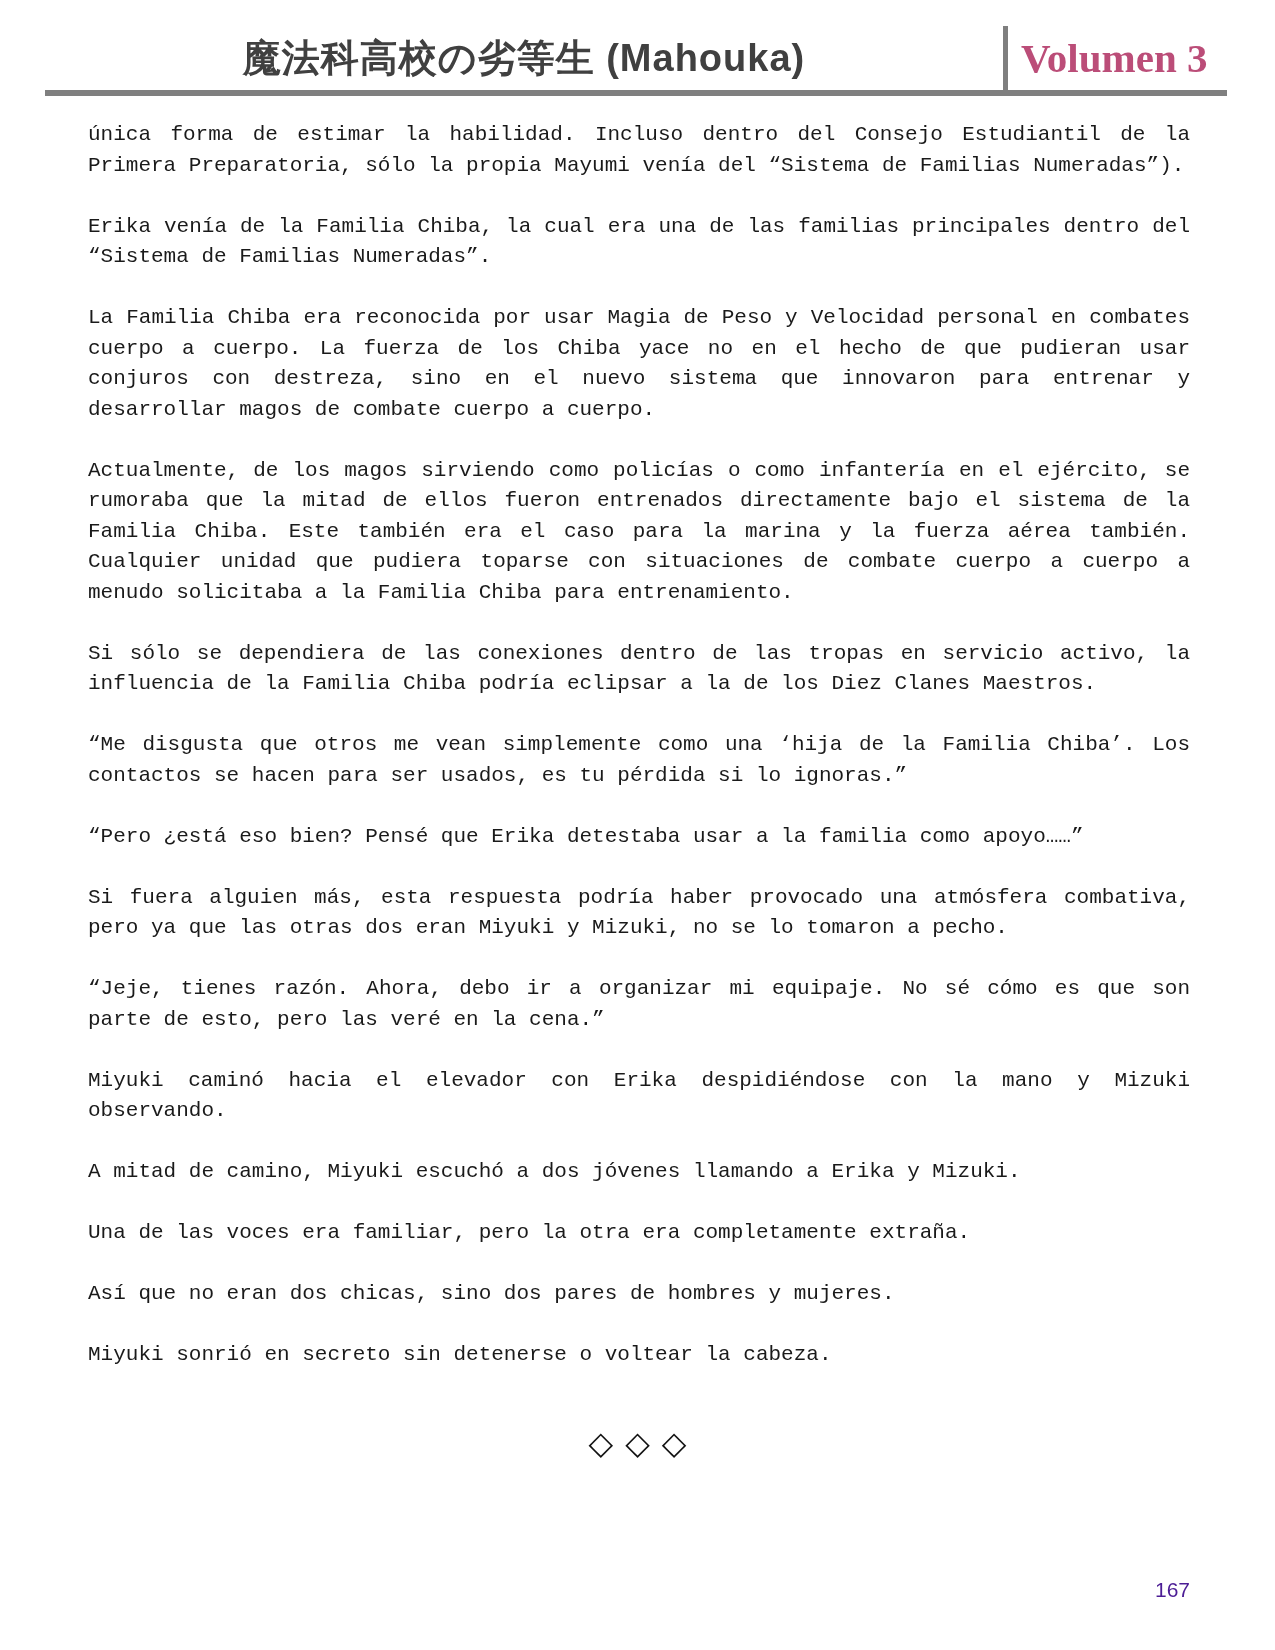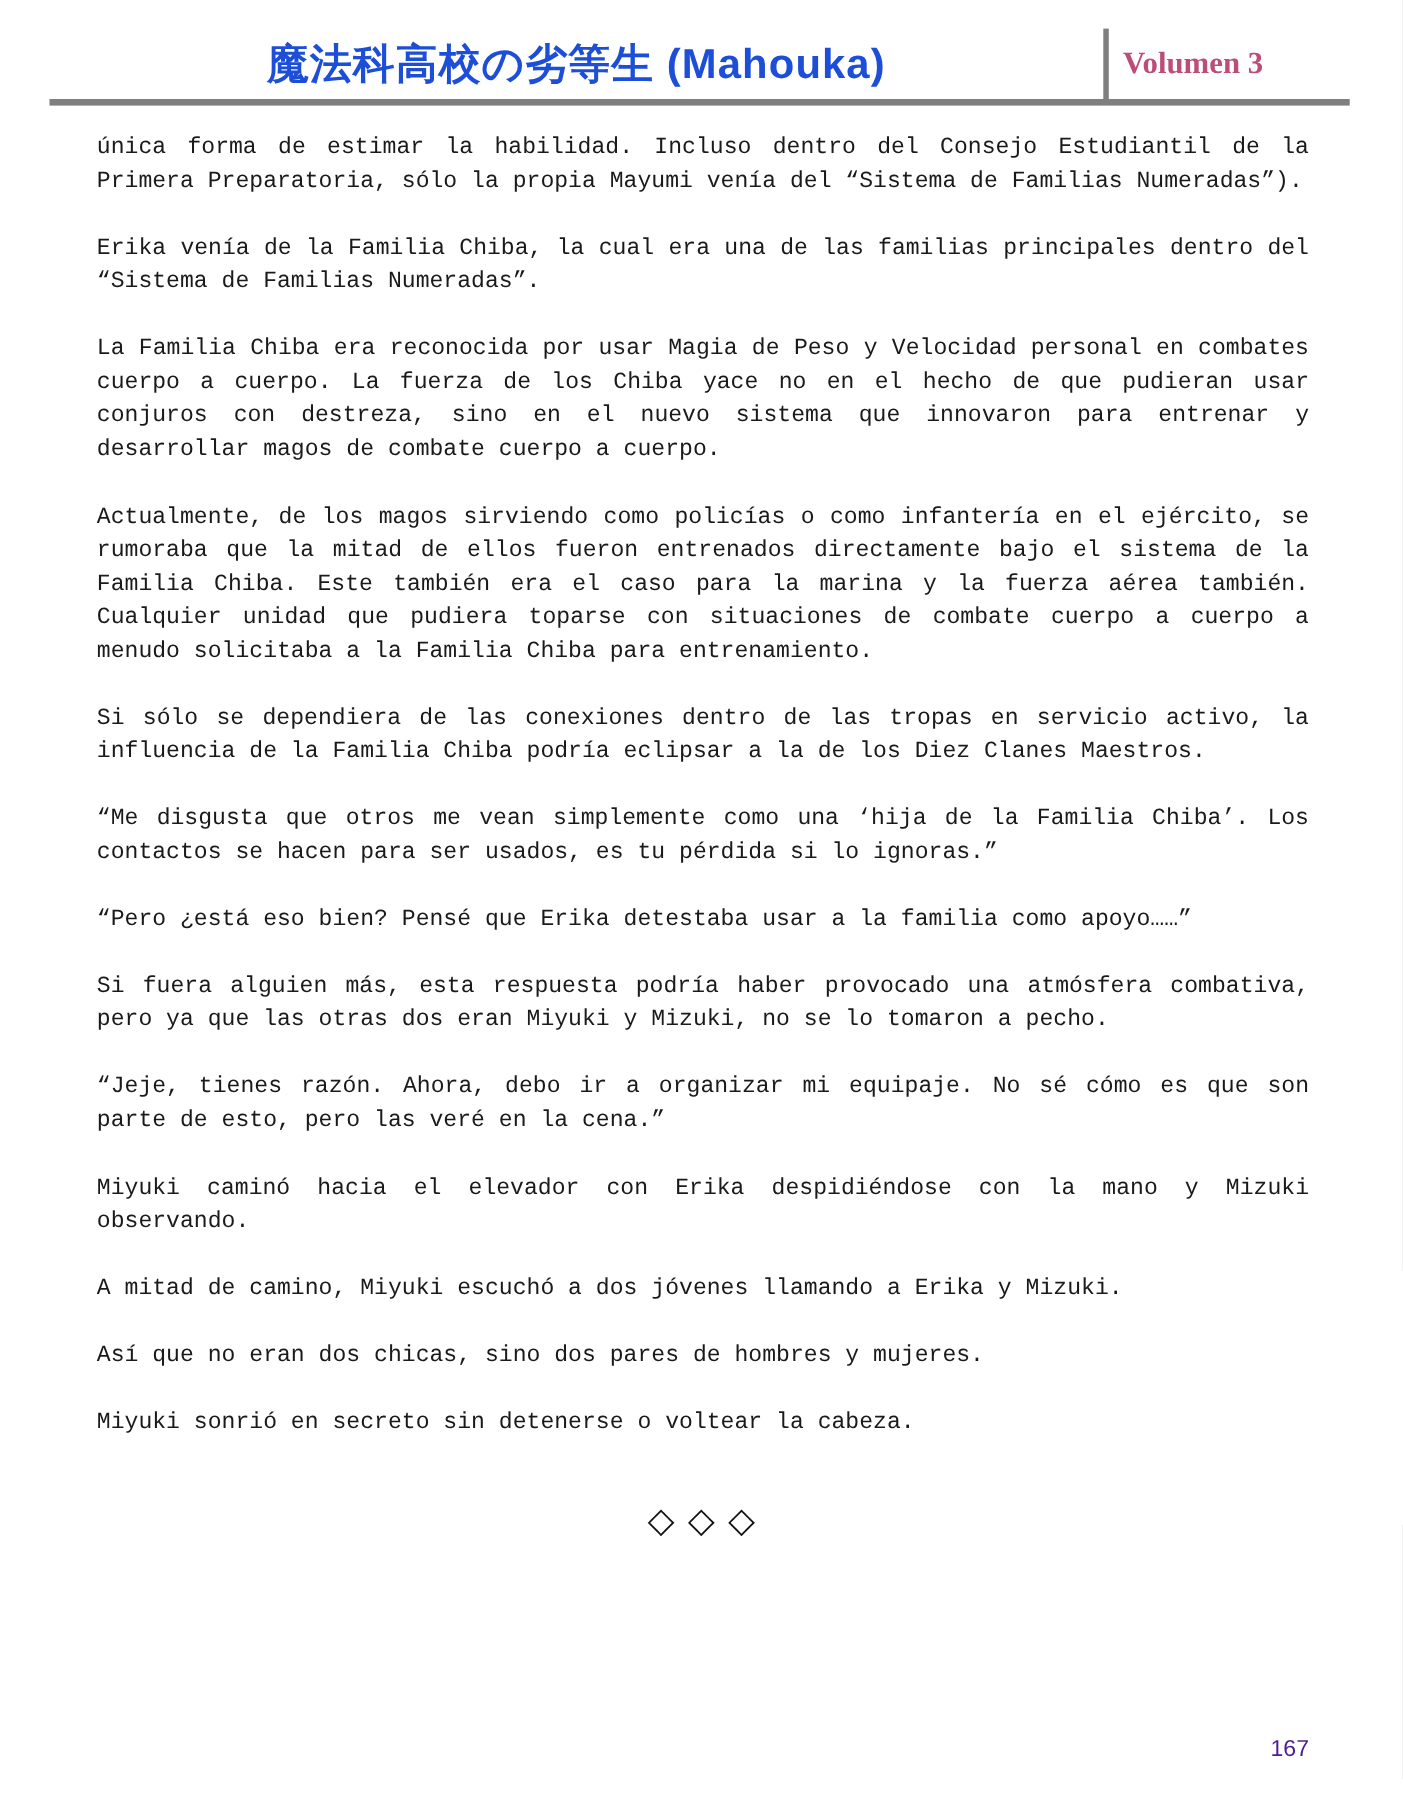--- a/index.html
+++ b/index.html
@@ -26,37 +26,37 @@
   }
   .header-title-cell {
     flex: 1 1 auto;
     display: flex;
     align-items: center;
     justify-content: center;
   }
   .doc-title {
     font-size: 38px;
     font-weight: bold;
-    color: #1d4ed8;
+    color: #404040;
     letter-spacing: 1px;
     white-space: nowrap;
   }
   .header-divider {
     width: 5px;
     background: #7f7f7f;
     flex: 0 0 auto;
   }
   .header-volume-cell {
     flex: 0 0 219px;
     display: flex;
     align-items: center;
   }
   .volume-label {
     font-family: "Liberation Serif", "DejaVu Serif", serif;
-    font-size: 28px;
+    font-size: 41px;
     font-weight: bold;
     color: #bb4d78;
     padding-left: 13px;
     white-space: nowrap;
   }
   .header-rule {
     height: 6px;
     background: #7f7f7f;
     margin: 0 48px 0 45px;
   }
@@ -114,20 +114,21 @@
     <p>Erika venía de la Familia Chiba, la cual era una de las familias principales dentro del “Sistema de Familias Numeradas”.</p>
     <p>La Familia Chiba era reconocida por usar Magia de Peso y Velocidad personal en combates cuerpo a cuerpo. La fuerza de los Chiba yace no en el hecho de que pudieran usar conjuros con destreza, sino en el nuevo sistema que innovaron para entrenar y desarrollar magos de combate cuerpo a cuerpo.</p>
     <p>Actualmente, de los magos sirviendo como policías o como infantería en el ejército, se rumoraba que la mitad de ellos fueron entrenados directamente bajo el sistema de la Familia Chiba. Este también era el caso para la marina y la fuerza aérea también. Cualquier unidad que pudiera toparse con situaciones de combate cuerpo a cuerpo a menudo solicitaba a la Familia Chiba para entrenamiento.</p>
     <p>Si sólo se dependiera de las conexiones dentro de las tropas en servicio activo, la influencia de la Familia Chiba podría eclipsar a la de los Diez Clanes Maestros.</p>
     <p>“Me disgusta que otros me vean simplemente como una ‘hija de la Familia Chiba’. Los contactos se hacen para ser usados, es tu pérdida si lo ignoras.”</p>
     <p>“Pero ¿está eso bien? Pensé que Erika detestaba usar a la familia como apoyo……”</p>
     <p>Si fuera alguien más, esta respuesta podría haber provocado una atmósfera combativa, pero ya que las otras dos eran Miyuki y Mizuki, no se lo tomaron a pecho.</p>
     <p>“Jeje, tienes razón. Ahora, debo ir a organizar mi equipaje. No sé cómo es que son parte de esto, pero las veré en la cena.”</p>
     <p>Miyuki caminó hacia el elevador con Erika despidiéndose con la mano y Mizuki observando.</p>
     <p>A mitad de camino, Miyuki escuchó a dos jóvenes llamando a Erika y Mizuki.</p>
+    <p>Una de las voces era familiar, pero la otra era completamente extraña.</p>
     <p>Así que no eran dos chicas, sino dos pares de hombres y mujeres.</p>
     <p>Miyuki sonrió en secreto sin detenerse o voltear la cabeza.</p>
   </div>
 
   <div class="section-break">◇◇◇</div>
 
   <div class="page-number">167</div>
 
 </div>
 

